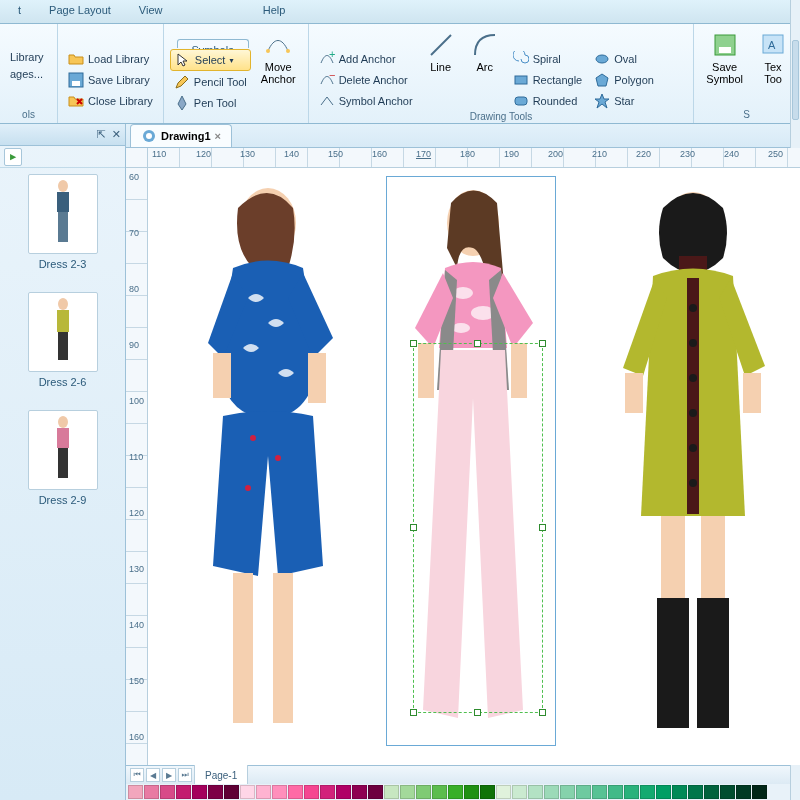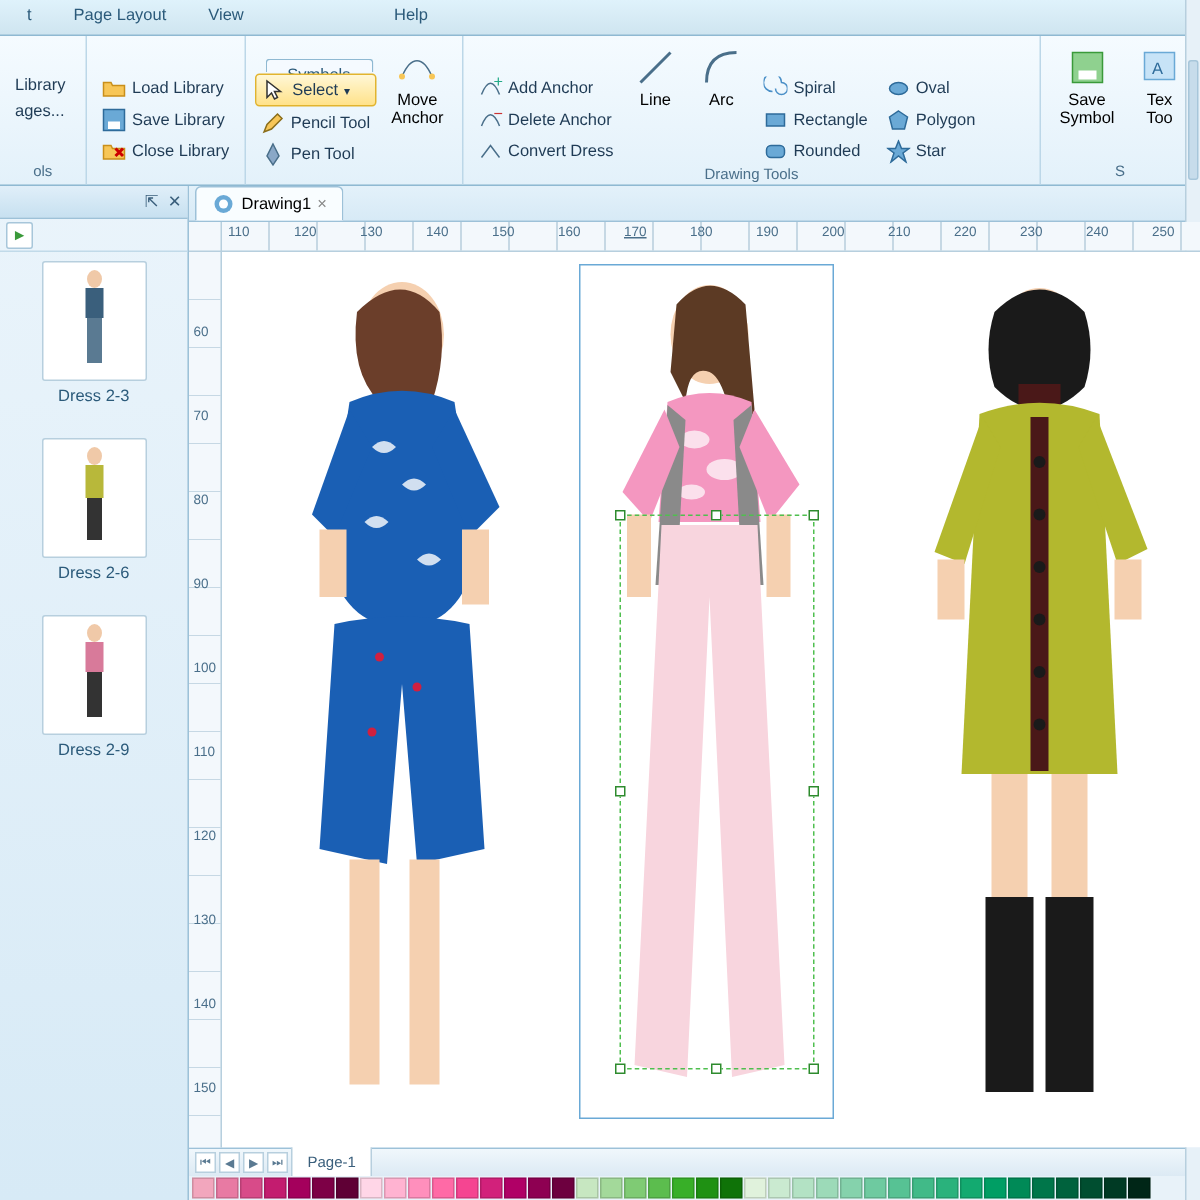--- a/index.html
+++ b/index.html
@@ -25,30 +25,30 @@
 .side-head { height: 22px; background: linear-gradient(#e0eff9,#c7e0f0); border-bottom: 1px solid #9dc1d8; display: flex; justify-content: flex-end; align-items: center; padding: 0 4px; gap: 6px; font-size: 10px; color: #3a5f7c;}
 .side-toolbar { height: 22px; display: flex; align-items: center; gap: 4px; padding: 0 4px; border-bottom: 1px solid #c1dae9; }
 .side-tb-btn { width: 18px; height: 18px; border: 1px solid #a7c6da; background: #fff; border-radius: 2px; display:flex; align-items:center; justify-content:center; }
 .lib-list { flex: 1; overflow: auto; padding: 6px 4px; display: flex; flex-direction: column; gap: 22px; }
 .lib-item { display: flex; flex-direction: column; align-items: center; gap: 4px; }
 .thumb { width: 70px; height: 80px; background: #fff; border: 1px solid #b7cfde; border-radius: 2px; display: flex; align-items: center; justify-content: center; }
 .thumb svg { width: 34px; height: 72px; }
 .lib-label { color: #2b5a7a; }
 
 .canvas-area { flex: 1; display: flex; flex-direction: column; background: #e3f1fa; }
-.doc-tabs { height: 24px; display: flex; align-items: flex-start; padding-left: 4px; gap: 2px; background: linear-gradient(#e3f1fa,#d7eaf6); border-bottom: 1px solid #9dc1d8; }
+.doc-tabs { height: 24px; display: flex; align-items: flex-start; padding-left: 4px; gap: 2px; background: linear-gradient(#e3f1fa,#d7eaf6); border-bottom: 1px solid #9dc1d8; font-weight: bold; }
 .doc-tab { display: flex; align-items: center; gap: 4px; padding: 3px 10px; background: #f9fdff; border: 1px solid #9dc1d8; border-bottom: none; border-radius: 4px 4px 0 0; }
 .doc-tab .x { color: #888; cursor: pointer; }
 .ruler-corner { width: 22px; height: 20px; background: #f3f8fc; border-right: 1px solid #b7cfde; border-bottom: 1px solid #b7cfde; }
 .ruler-top-wrap { display: flex; height: 20px; }
 .ruler-top { flex: 1; background: repeating-linear-gradient(90deg,#f3f8fc,#f3f8fc 31px,#c6d8e4 31px,#c6d8e4 32px), linear-gradient(#f3f8fc,#e8f2f9); border-bottom: 1px solid #b7cfde; position: relative; }
 .ruler-top span { position: absolute; top: 1px; font-size: 9px; color: #4a6f8a; }
 .main-row { flex: 1; display: flex; overflow: hidden; }
 .ruler-left { width: 22px; background: repeating-linear-gradient(180deg,#f3f8fc,#f3f8fc 31px,#c6d8e4 31px,#c6d8e4 32px), linear-gradient(90deg,#f3f8fc,#e8f2f9); border-right: 1px solid #b7cfde; position: relative; }
-.ruler-left span { position: absolute; left: 3px; font-size: 9px; color: #4a6f8a; margin-top: 44px; }
+.ruler-left span { position: absolute; left: 3px; font-size: 9px; color: #4a6f8a; }
 .canvas { flex: 1; background: #fff; position: relative; overflow: hidden; }
 .selection-outer { position: absolute; border: 1px solid #6aa9d6; }
 .selection-inner { position: absolute; border: 1px dashed #4fbf4f; }
 .handle { position: absolute; width: 7px; height: 7px; background: #fff; border: 1px solid #2e8b2e; }
 
 .bottom-bar { display: flex; flex-direction: column; border-top: 1px solid #9dc1d8; }
 .page-tabs { height: 18px; display: flex; align-items: center; background: linear-gradient(#f0f7fc,#dceaf4); padding-left: 4px; gap: 2px; }
 .page-nav { width: 14px; height: 14px; border: 1px solid #b7cfde; background: #fff; display: inline-flex; align-items: center; justify-content: center; font-size: 8px; color: #5a7a92; cursor: pointer; }
 .page-tab { padding: 16px 10px; background: #fff; border: 1px solid #b7cfde; font-size: 10px; color: #3a5f7c; }
 .color-bar { height: 16px; display: flex; gap: 1px; padding: 1px 2px; background: #e8f2f9; }
@@ -160,21 +160,21 @@
             <span class="ico"><svg viewBox="0 0 16 16">
                 <path stroke="#4a6f8a" fill="none" d="M2 12c4-10 8-10 12 0"></path>
                 <text x="10" y="7" font-size="9" fill="#c33">−</text>
               </svg></span>
             <span>Delete Anchor</span>
           </div>
         <div class="rbtn">
             <span class="ico"><svg viewBox="0 0 16 16">
                 <path stroke="#4a6f8a" fill="none" d="M2 12l6-8 6 8"></path>
               </svg></span>
-            <span>Convert Dress</span>
+            <span>Symbol Anchor</span>
           </div>
       </div>
       <div class="bigbtn">
           <span class="ico-lg"><svg viewBox="0 0 28 28">
               <line x1="4" y1="24" x2="24" y2="4" stroke="#4a6f8a" stroke-width="2"></line>
             </svg></span>
           <span>Line</span>
         </div>
       <div class="bigbtn">
           <span class="ico-lg"><svg viewBox="0 0 28 28">

